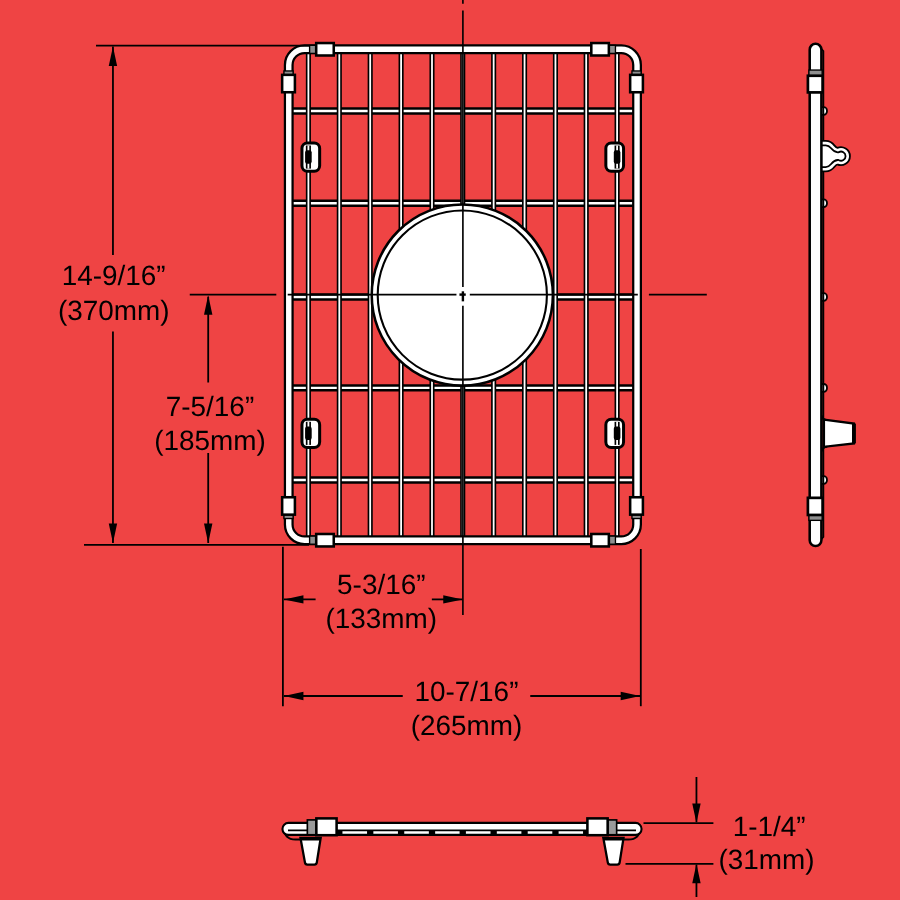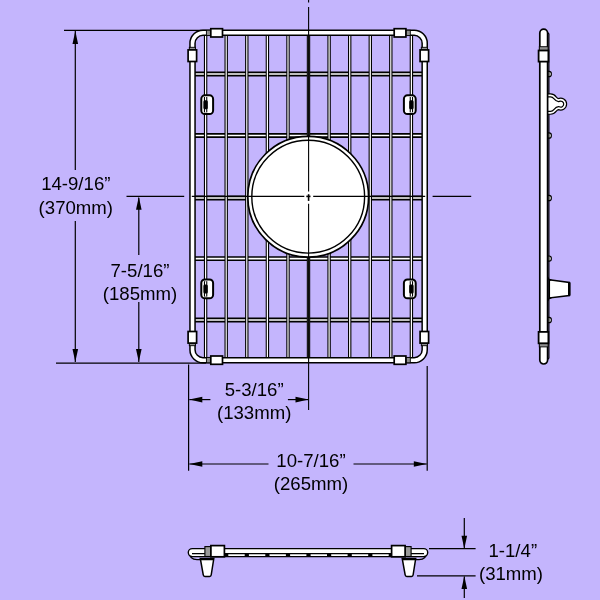--- a/index.html
+++ b/index.html
@@ -1,16 +1,16 @@
 <!DOCTYPE html>
 <html><head>
 <meta charset="utf-8">
 <style>
 html,body{margin:0;padding:0;background:#fff;}
-#page{width:600px;height:600px;position:relative;background:#c4b5fd;overflow:hidden;}
+#page{width:600px;height:600px;position:relative;background:#ef4444;overflow:hidden;}
 svg{position:absolute;top:0;left:0;}
 text{font-family:"Liberation Sans",sans-serif;font-size:18.6px;fill:#000;}
 </style>
 </head>
 <body>
 <div id="page">
 <svg width="600" height="600" viewBox="0 0 600 600">
 
 <g>
 

